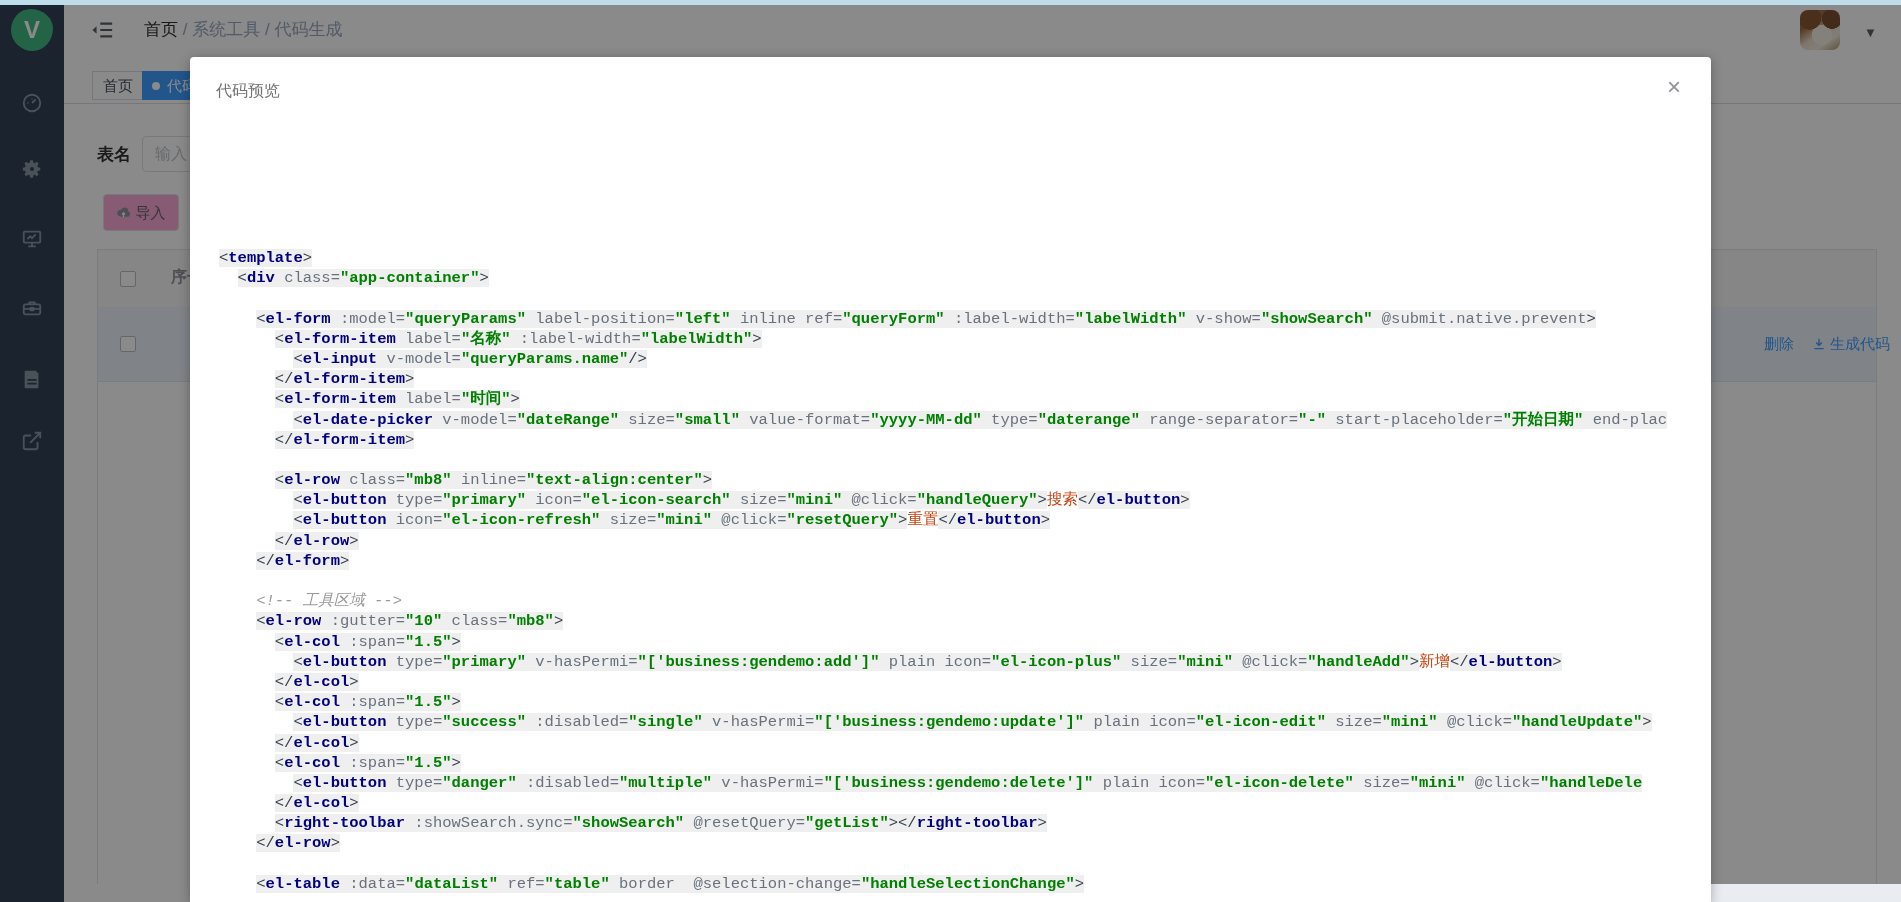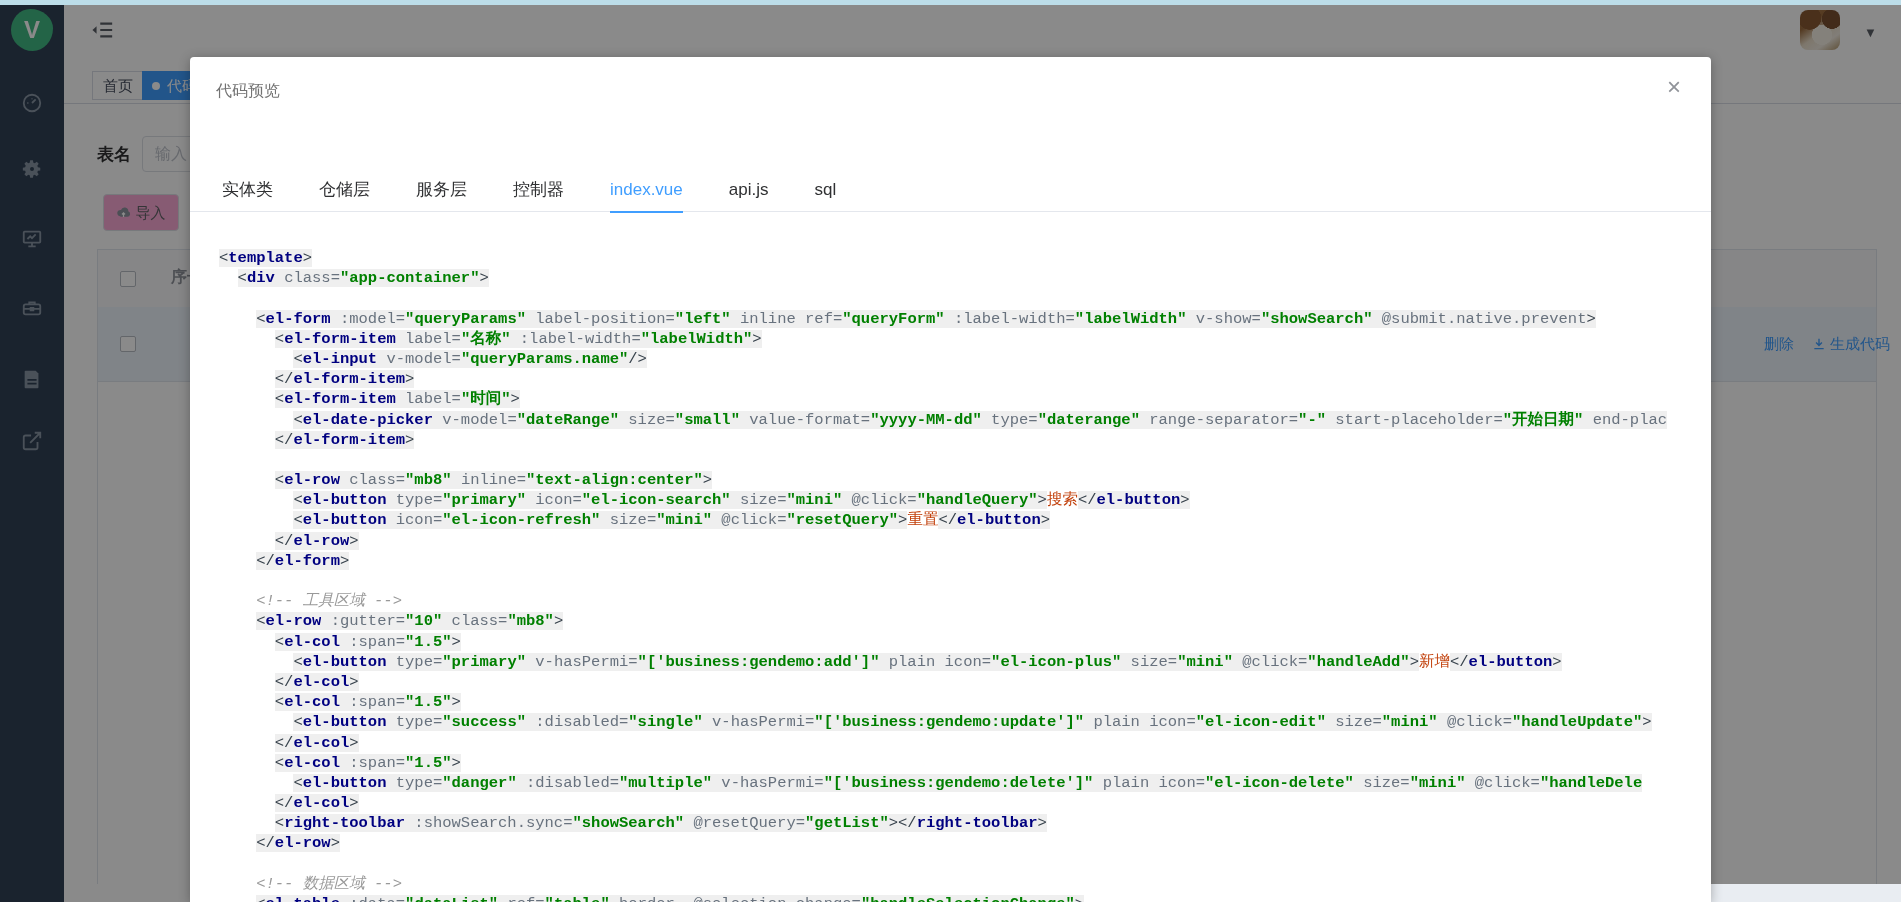--- a/index.html
+++ b/index.html
@@ -130,20 +130,27 @@
       </svg>
     </span>
 </div>
 
 <div id="navbar" class="abs">
   <span id="hamburger" class="abs">
     <svg viewBox="0 0 24 24" fill="none" stroke="currentColor" stroke-width="2.4">
         <path d="M9 5h13M9 12h13M9 19h13"></path>
         <path d="M5 8v8l-4.5-4z" fill="currentColor" stroke="none"></path>
       </svg></span>
+  <div id="breadcrumb" class="abs">
+    <span class="bc-cur">首页</span>
+    <span class="bc-dim"> / </span>
+    <span class="bc-dim">系统工具</span>
+    <span class="bc-dim"> / </span>
+    <span class="bc-dim">代码生成</span>
+  </div>
   <span class="nav-ic abs" style="left:1579px">
     <svg viewBox="0 0 24 24" fill="none" stroke="currentColor" stroke-width="2.3">
         <circle cx="10.5" cy="10.5" r="6.5"></circle>
         <path d="M15.5 15.5L21 21"></path>
       </svg>
     </span>
   <span class="nav-ic abs" style="left:1622px">
     <svg viewBox="0 0 24 24" fill="none" stroke="currentColor" stroke-width="2.3">
         <path d="M10 3H3v7M14 3h7v7M3 14v7h7M21 14v7h-7"></path>
         <path d="M3 3l6 6M21 3l-6 6M3 21l6-6M21 21l-6-6"></path>
@@ -191,21 +198,20 @@
   </div>
 </div>
 
 <div id="overlay" class="abs"></div>
 <div id="bottom-strip" class="abs"></div>
 <div id="top-strip" class="abs"></div>
 
 <div id="modal" class="abs">
   <span id="modal-title" class="abs">代码预览</span>
   <span id="modal-close" class="abs">×</span>
-  <div id="modal-tabs" class="abs"><span class="mtab">实体类</span><span class="mtab">仓储层</span><span class="mtab">服务层</span><span class="mtab">控制器</span><span class="mtab active">index.vue</span><span class="mtab">api.js</span><span class="mtab">sql</span></div>
   <div id="code" class="abs">
       <div class="cl"><span class="s-b">&lt;</span><span class="s-n">template</span><span class="s-b">&gt;</span></div>
       <div class="cl"><span class="s-w">  </span><span class="s-b">&lt;</span><span class="s-n">div</span><span class="s-a"> class=</span><span class="s-v">"app-container"</span><span class="s-b">&gt;</span></div>
       <div class="cl"><span class="s-w">    </span></div>
       <div class="cl"><span class="s-w">    </span><span class="s-b">&lt;</span><span class="s-n">el-form</span><span class="s-a"> :model=</span><span class="s-v">"queryParams"</span><span class="s-a"> label-position=</span><span class="s-v">"left"</span><span class="s-a"> inline ref=</span><span class="s-v">"queryForm"</span><span class="s-a"> :label-width=</span><span class="s-v">"labelWidth"</span><span class="s-a"> v-show=</span><span class="s-v">"showSearch"</span><span class="s-a"> @submit.native.prevent</span><span class="s-b">&gt;</span></div>
       <div class="cl"><span class="s-w">      </span><span class="s-b">&lt;</span><span class="s-n">el-form-item</span><span class="s-a"> label=</span><span class="s-v">"名称"</span><span class="s-a"> :label-width=</span><span class="s-v">"labelWidth"</span><span class="s-b">&gt;</span></div>
       <div class="cl"><span class="s-w">        </span><span class="s-b">&lt;</span><span class="s-n">el-input</span><span class="s-a"> v-model=</span><span class="s-v">"queryParams.name"</span><span class="s-b">/&gt;</span></div>
       <div class="cl"><span class="s-w">      </span><span class="s-b">&lt;/</span><span class="s-n">el-form-item</span><span class="s-b">&gt;</span></div>
       <div class="cl"><span class="s-w">      </span><span class="s-b">&lt;</span><span class="s-n">el-form-item</span><span class="s-a"> label=</span><span class="s-v">"时间"</span><span class="s-b">&gt;</span></div>
       <div class="cl"><span class="s-w">        </span><span class="s-b">&lt;</span><span class="s-n">el-date-picker</span><span class="s-a"> v-model=</span><span class="s-v">"dateRange"</span><span class="s-a"> size=</span><span class="s-v">"small"</span><span class="s-a"> value-format=</span><span class="s-v">"yyyy-MM-dd"</span><span class="s-a"> type=</span><span class="s-v">"daterange"</span><span class="s-a"> range-separator=</span><span class="s-v">"-"</span><span class="s-a"> start-placeholder=</span><span class="s-v">"开始日期"</span><span class="s-a"> end-plac</span></div>
@@ -224,16 +230,15 @@
       <div class="cl"><span class="s-w">      </span><span class="s-b">&lt;/</span><span class="s-n">el-col</span><span class="s-b">&gt;</span></div>
       <div class="cl"><span class="s-w">      </span><span class="s-b">&lt;</span><span class="s-n">el-col</span><span class="s-a"> :span=</span><span class="s-v">"1.5"</span><span class="s-b">&gt;</span></div>
       <div class="cl"><span class="s-w">        </span><span class="s-b">&lt;</span><span class="s-n">el-button</span><span class="s-a"> type=</span><span class="s-v">"success"</span><span class="s-a"> :disabled=</span><span class="s-v">"single"</span><span class="s-a"> v-hasPermi=</span><span class="s-v">"['business:gendemo:update']"</span><span class="s-a"> plain icon=</span><span class="s-v">"el-icon-edit"</span><span class="s-a"> size=</span><span class="s-v">"mini"</span><span class="s-a"> @click=</span><span class="s-v">"handleUpdate"</span><span class="s-b">&gt;</span></div>
       <div class="cl"><span class="s-w">      </span><span class="s-b">&lt;/</span><span class="s-n">el-col</span><span class="s-b">&gt;</span></div>
       <div class="cl"><span class="s-w">      </span><span class="s-b">&lt;</span><span class="s-n">el-col</span><span class="s-a"> :span=</span><span class="s-v">"1.5"</span><span class="s-b">&gt;</span></div>
       <div class="cl"><span class="s-w">        </span><span class="s-b">&lt;</span><span class="s-n">el-button</span><span class="s-a"> type=</span><span class="s-v">"danger"</span><span class="s-a"> :disabled=</span><span class="s-v">"multiple"</span><span class="s-a"> v-hasPermi=</span><span class="s-v">"['business:gendemo:delete']"</span><span class="s-a"> plain icon=</span><span class="s-v">"el-icon-delete"</span><span class="s-a"> size=</span><span class="s-v">"mini"</span><span class="s-a"> @click=</span><span class="s-v">"handleDele</span></div>
       <div class="cl"><span class="s-w">      </span><span class="s-b">&lt;/</span><span class="s-n">el-col</span><span class="s-b">&gt;</span></div>
       <div class="cl"><span class="s-w">      </span><span class="s-b">&lt;</span><span class="s-n">right-toolbar</span><span class="s-a"> :showSearch.sync=</span><span class="s-v">"showSearch"</span><span class="s-a"> @resetQuery=</span><span class="s-v">"getList"</span><span class="s-b">&gt;&lt;/</span><span class="s-n">right-toolbar</span><span class="s-b">&gt;</span></div>
       <div class="cl"><span class="s-w">    </span><span class="s-b">&lt;/</span><span class="s-n">el-row</span><span class="s-b">&gt;</span></div>
       <div class="cl"></div>
-      <div class="cl"><span class="s-w">    </span><span class="s-c">&lt;!-- 数据区域 --&gt;</span></div>
       <div class="cl"><span class="s-w">    </span><span class="s-b">&lt;</span><span class="s-n">el-table</span><span class="s-a"> :data=</span><span class="s-v">"dataList"</span><span class="s-a"> ref=</span><span class="s-v">"table"</span><span class="s-a"> border  @selection-change=</span><span class="s-v">"handleSelectionChange"</span><span class="s-b">&gt;</span></div>
     </div>
 </div>
 
 </body></html>

